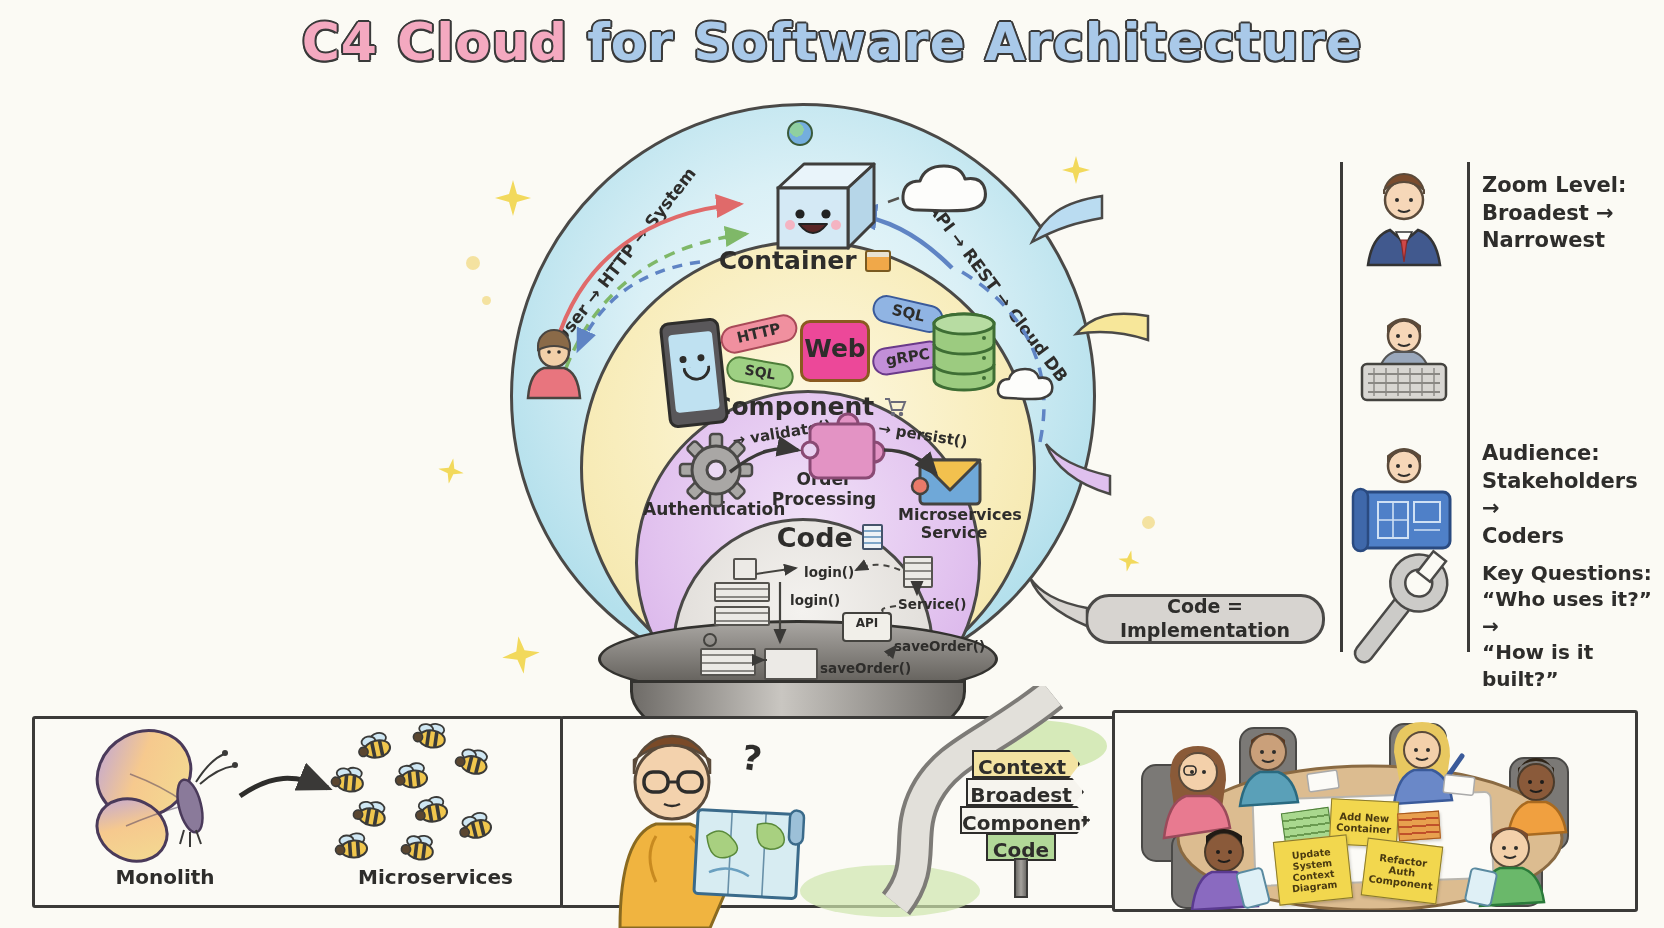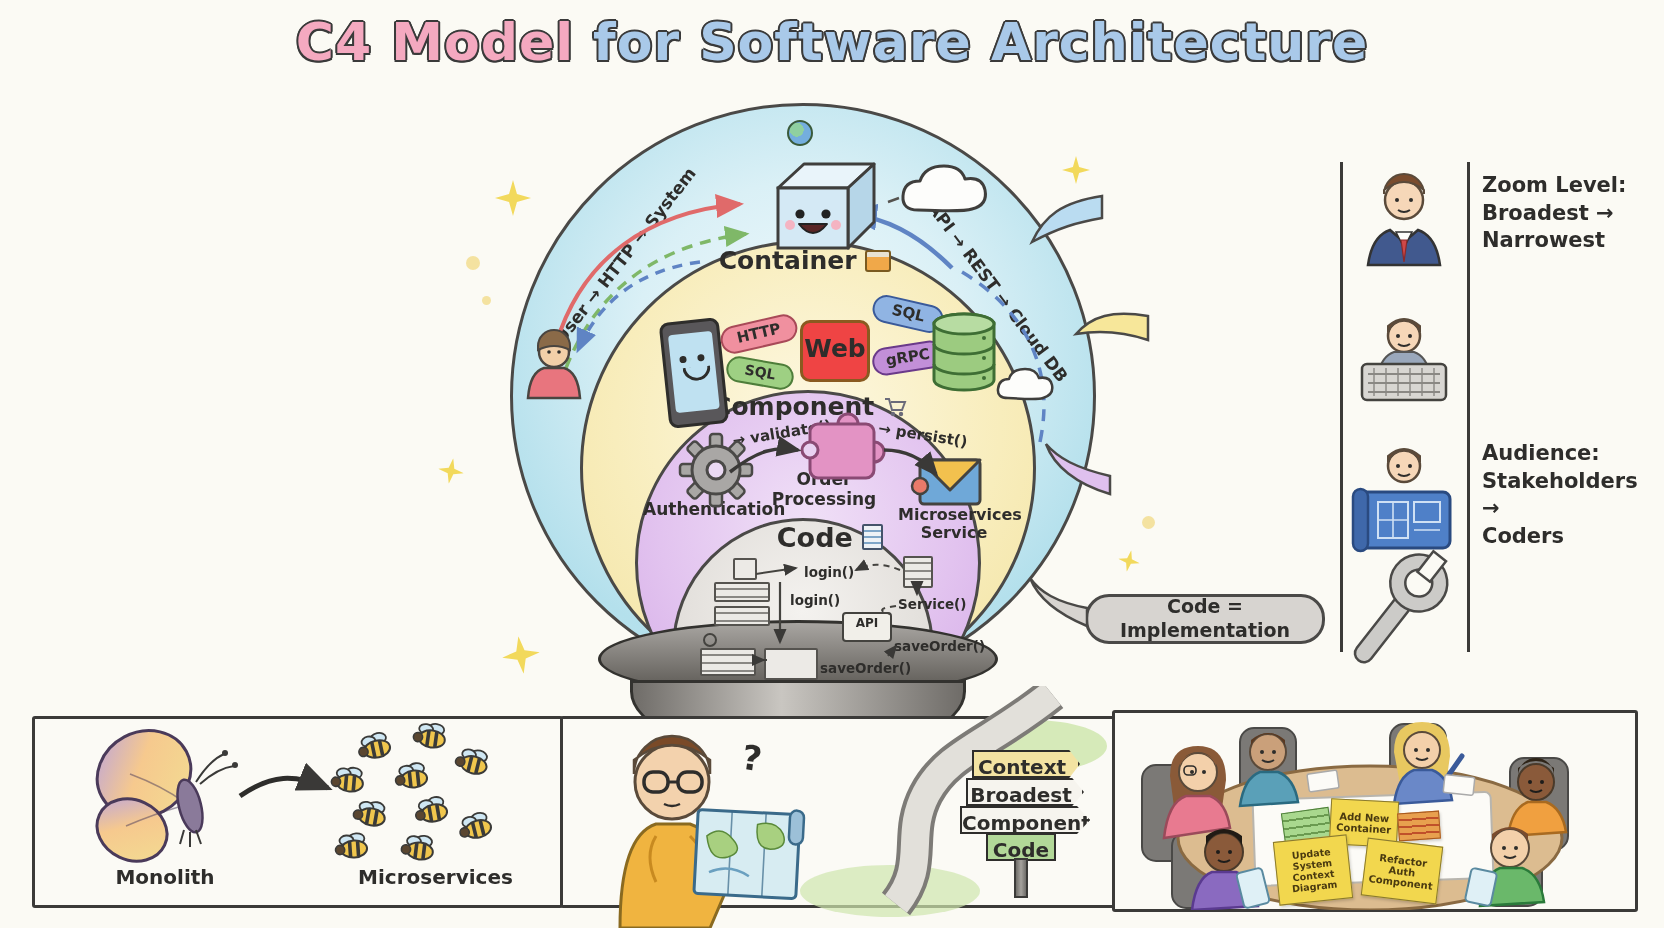--- a/index.html
+++ b/index.html
@@ -8,21 +8,21 @@
   .abs{position:absolute;}
   .title{width:100%;text-align:center;top:12px;font-size:52px;font-weight:bold;letter-spacing:1px;
          text-shadow:2px 0 #3a3a3a,-2px 0 #3a3a3a,0 2px #3a3a3a,0 -2px #3a3a3a,1.5px 1.5px #3a3a3a,-1.5px -1.5px #3a3a3a,1.5px -1.5px #3a3a3a,-1.5px 1.5px #3a3a3a;}
   .title .pink{color:#f4a9c0;}
   .title .blue{color:#a9c9e9;}
   .ring{border-radius:50%;border:3px solid #4a4947;}
   .ring-title{font-weight:bold;text-align:center;white-space:nowrap;}
   .icon-chip{display:inline-block;vertical-align:-3px;}
   .flow-label{font-weight:bold;font-size:17px;white-space:nowrap;}
   .pill{border-radius:14px;text-align:center;font-weight:bold;font-size:15px;border:2.5px solid #4a4947;line-height:1.5;}
-  .webbox{background:#ef4444;border:3px solid #8a5a20;border-radius:10px;text-align:center;
+  .webbox{background:#ec4899;border:3px solid #8a5a20;border-radius:10px;text-align:center;
           font-size:25px;font-weight:bold;line-height:2.1;color:#2e2d2b;}
   .apibox{background:#f1efe9;border:2.5px solid #44433f;border-radius:4px;text-align:center;font-size:12px;font-weight:bold;line-height:1.6;}
   .codetext{font-size:13.5px;font-weight:bold;white-space:nowrap;}
   .codebox{border:2px solid #55534f;background:#eceae6;border-radius:2px;}
   .codebox.lines{background:repeating-linear-gradient(180deg,#eceae6 0 4px,#8a8884 4px 6px,#eceae6 6px 8px);}
   .small-label{font-weight:bold;text-align:center;line-height:1.15;}
   .pre{white-space:pre-line;}
   .callout{border:3px solid #4a4947;border-radius:24px;font-weight:bold;font-size:20px;
            display:flex;align-items:center;justify-content:center;text-align:center;line-height:1.25;}
   .vline{width:3px;background:#3b3a38;}
@@ -38,21 +38,21 @@
   .qmark{font-size:34px;font-weight:bold;color:#2e2d2b;}
   .phone{background:#59575a;border:3px solid #2e2d2b;border-radius:9px;}
   .phone .screen{position:absolute;left:5px;top:10px;right:5px;bottom:12px;background:#bfe1f1;border-radius:4px;}
 </style>
 </head>
 <body>
 
 <div class="canvas">
 
   <div class="abs title">
-    <span class="pink">C4 Model</span><span class="blue"> for Software Architecture</span>
+    <span class="pink">C4 Cloud</span><span class="blue"> for Software Architecture</span>
   </div>
 
   <div class="abs ring" style="left:510px;top:103px;width:580px;height:580px;background:radial-gradient(circle at 50% 42%,#f0f9fc 0%,#daf0f6 38%,#b4e0ec 72%,#c4e7f0 100%);"></div>
   <div class="abs ring" style="left:580px;top:240px;width:450px;height:450px;background:radial-gradient(circle at 50% 40%,#fdf8e2 0%,#f8edbc 55%,#f2e2a0 100%);"></div>
   <div class="abs ring" style="left:635px;top:390px;width:340px;height:340px;background:radial-gradient(circle at 50% 38%,#f0e0f7 0%,#e2c3ef 55%,#d3a9e6 100%);"></div>
   <div class="abs ring" style="left:672px;top:518px;width:256px;height:256px;background:radial-gradient(circle at 50% 35%,#f4f2ef 0%,#e4e1dd 55%,#cfccc7 100%);"></div>
 
   <div class="abs" style="left:598px;top:620px;width:394px;height:72px;border-radius:50%;border:3px solid #33322f;background:linear-gradient(180deg,#a8a5a1,#57544f);"></div>
   <div class="abs" style="left:630px;top:680px;width:330px;height:70px;border-radius:0 0 45% 45%/0 0 85% 85%;border:3px solid #33322f;background:linear-gradient(90deg,#6f6c68,#c9c6c1 45%,#6f6c68);"></div>
   <div class="abs" style="left:654px;top:742px;width:282px;height:62px;border-radius:28% 28% 45% 45%/45% 45% 60% 60%;border:3px solid #2e2d2a;background:repeating-linear-gradient(90deg,#43413e 0 7px,#94918c 7px 15px);"></div>
@@ -286,20 +286,23 @@
       <rect x="-8" y="-58" width="16" height="26" fill="#fbfaf4" stroke="#4a4947" stroke-width="2.5"></rect>
     </g>
   </svg>
 
   <div class="abs side-text pre" style="left:1482px;top:172px;width:175px;">Zoom Level:
 Broadest →
 Narrowest</div>
   <div class="abs side-text pre" style="left:1482px;top:440px;width:178px;">Audience:
 Stakeholders →
 Coders</div>
+  <div class="abs side-text pre" style="left:1482px;top:560px;width:182px;font-size:20px;">Key Questions:
+“Who uses it?” →
+“How is it built?”</div>
 
   <div class="abs panel" style="left:32px;top:716px;width:525px;height:186px;"></div>
   <div class="abs panel" style="left:560px;top:716px;width:549px;height:186px;"></div>
   <div class="abs panel" style="left:1112px;top:710px;width:520px;height:196px;"></div>
 
   <svg class="abs" style="left:32px;top:716px;" width="525" height="190" viewBox="0 0 525 190">
     <g transform="translate(150,88)">
       <ellipse cx="-38" cy="-30" rx="48" ry="42" transform="rotate(-28 -38 -30)" fill="url(#wingGrad)" stroke="#4a3a5a" stroke-width="3"></ellipse>
       <ellipse cx="-50" cy="26" rx="36" ry="30" transform="rotate(25 -50 26)" fill="url(#wingGrad)" stroke="#4a3a5a" stroke-width="3"></ellipse>
       <path d="M-52 -30 Q-20 -18 2 -2 M-56 22 Q-28 10 0 2" fill="none" stroke="#4a3a5a" stroke-width="1.5" opacity=".5"></path>

